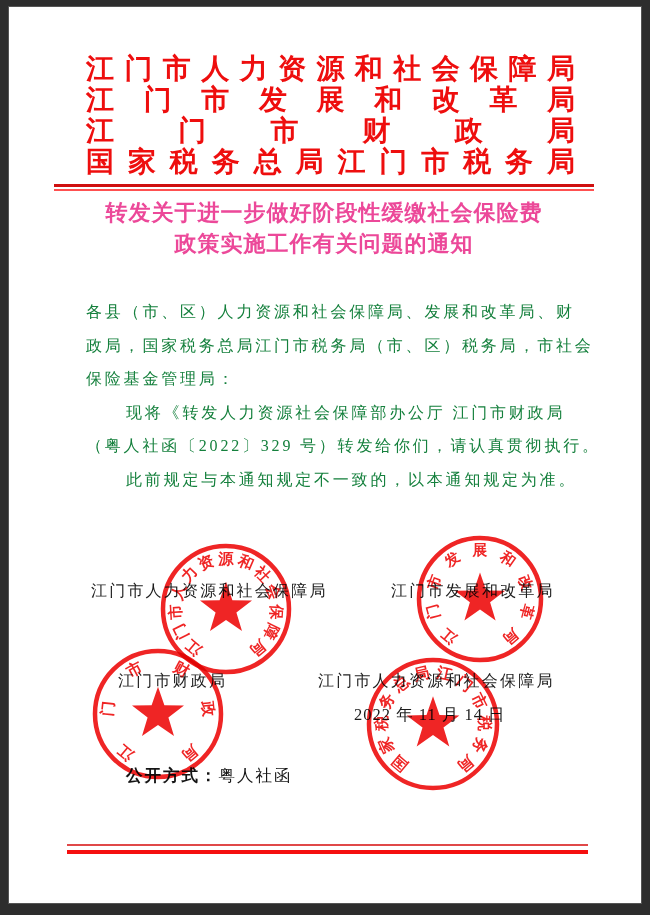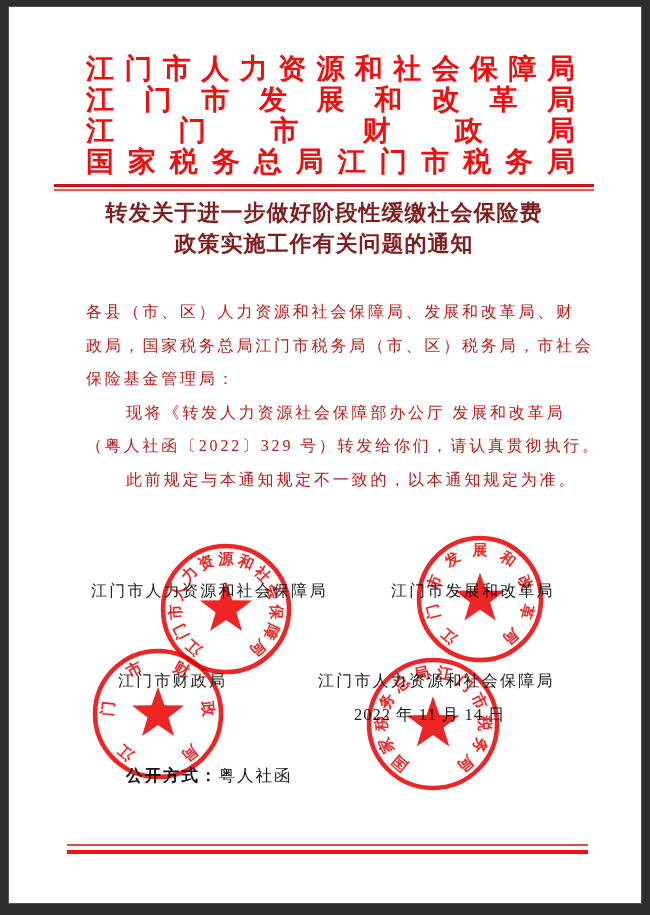--- a/index.html
+++ b/index.html
@@ -21,27 +21,27 @@
     white-space:nowrap;
   }
   
   .rule-top{position:absolute;left:45px;top:177px;width:540px;}
   .rule-top .r-a{height:3px;background:#cf1010;}
   .rule-top .r-gap{height:2px;}
   .rule-top .r-b{height:2px;background:#ff5050;}
   
   .doc-title{
     position:absolute;left:45px;top:190px;width:540px;
-    text-align:center;font-size:22px;font-weight:bold;color:#7f1d1d;
+    text-align:center;font-size:22px;font-weight:bold;color:#ec4899;
     line-height:31px;letter-spacing:1px;
   }
   
   .bodytext{
     position:absolute;left:77px;top:288px;width:489px;
-    font-size:16px;line-height:33.5px;letter-spacing:2.8px;color:#b91c1c;
+    font-size:16px;line-height:33.5px;letter-spacing:2.8px;color:#15803d;
   }
   .bodytext .bl{white-space:nowrap;}
   .bodytext .indent{text-indent:40px;}
   
   .sig{position:absolute;font-size:16px;line-height:20px;letter-spacing:2.2px;color:#1c1c1c;white-space:nowrap;}
   #sig-hrss{left:82px;top:574px;}
   #sig-ndrc{left:382px;top:574px;}
   #sig-finance{left:109px;top:664px;text-align:right;}
   #sig-tax{left:309px;top:664px;}
   .date-line{position:absolute;left:345px;top:698px;font-size:16.5px;line-height:20px;letter-spacing:1px;color:#1c1c1c;white-space:nowrap;}
@@ -120,21 +120,21 @@
 
   <div class="doc-title">
     <div>转发关于进一步做好阶段性缓缴社会保险费</div>
     <div>政策实施工作有关问题的通知</div>
   </div>
 
   <div class="bodytext">
     <div class="bl">各县（市、区）人力资源和社会保障局、发展和改革局、财</div>
     <div class="bl">政局，国家税务总局江门市税务局（市、区）税务局，市社会</div>
     <div class="bl">保险基金管理局：</div>
-    <div class="bl indent">现将《转发人力资源社会保障部办公厅 发展和改革局</div>
+    <div class="bl indent">现将《转发人力资源社会保障部办公厅 江门市财政局</div>
     <div class="bl">（粤人社函〔2022〕329 号）转发给你们，请认真贯彻执行。</div>
     <div class="bl indent">此前规定与本通知规定不一致的，以本通知规定为准。</div>
   </div>
 
   <div class="sig" id="sig-hrss">江门市人力资源和社会保障局</div>
   <div class="sig" id="sig-ndrc">江门市发展和改革局</div>
   <div class="sig" id="sig-finance">江门市财政局</div>
   <div class="sig" id="sig-tax">江门市人力资源和社会保障局</div>
   <div class="date-line">2022 年 11 月 14 日</div>
 

